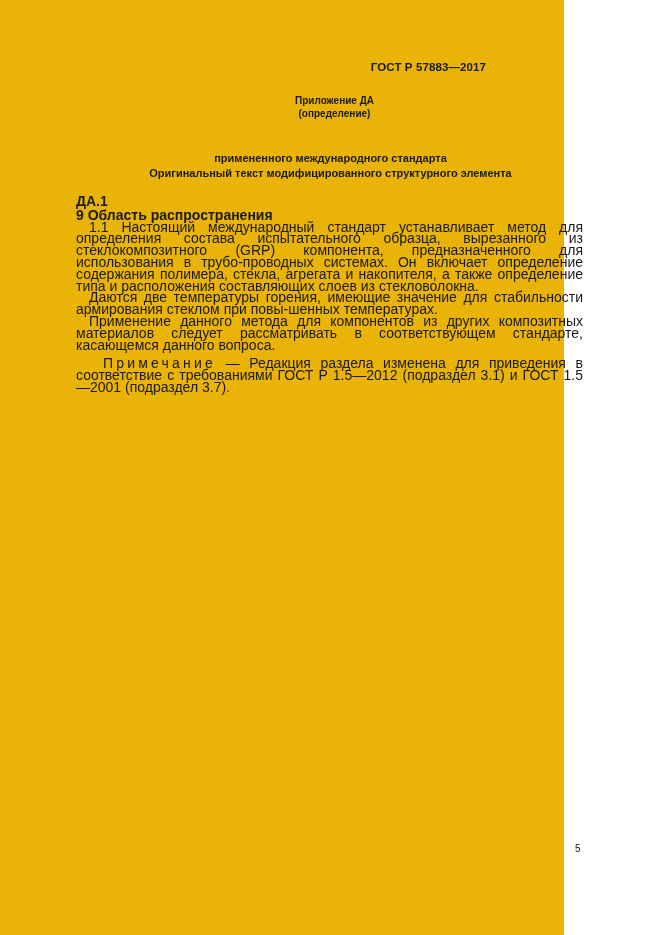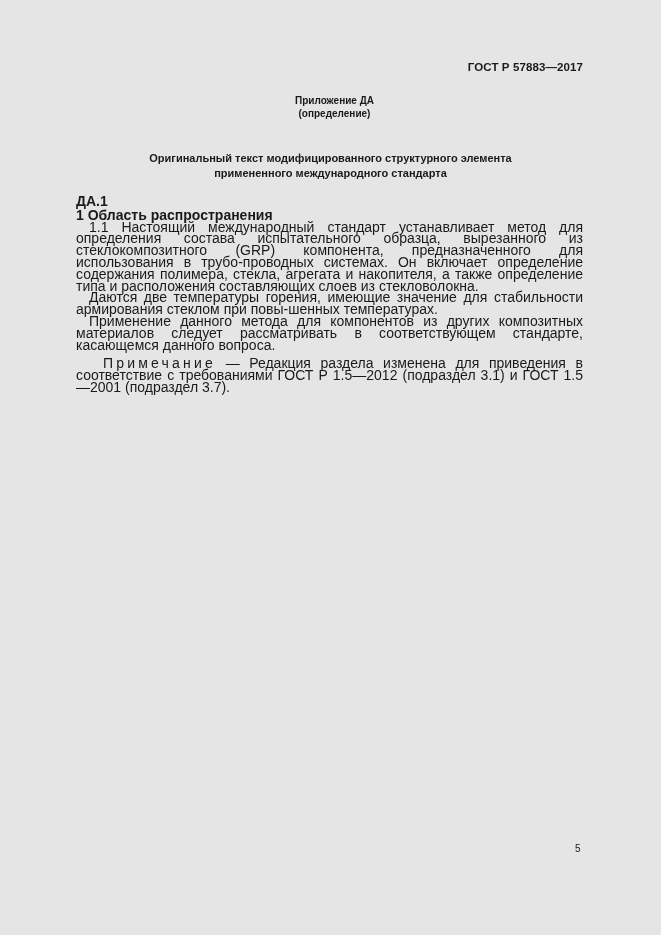--- a/index.html
+++ b/index.html
@@ -1,18 +1,18 @@
 <!DOCTYPE html>
 <html><head>
 <meta charset="utf-8">
 <style>
   html, body { margin:0; padding:0; background:#ffffff; }
   body { width:661px; height:935px; position:relative; overflow:hidden;
          font-family: "Liberation Sans", sans-serif; color:#1a1a1a; }
-  .page { position:absolute; left:0; top:0; width:661px; height:935px; background:#e5e5e5; }
+  .page { position:absolute; left:0; top:0; width:564px; height:935px; background:#eab308; }
   .hdr { position:absolute; right:78px; top:61px; font-weight:bold; font-size:11.5px; letter-spacing:0.1px; }
   .annex { position:absolute; left:4px; width:661px; text-align:center; top:94px; font-weight:bold; font-size:10px; line-height:13px; }
   .title { position:absolute; left:0; width:661px; text-align:center; top:151px; font-weight:bold; font-size:11px; line-height:15px; }
   .body { position:absolute; left:76px; width:507px; top:196px; font-size:14px; line-height:11.8px; }
   .body .b { font-weight:bold; }
   .body p { margin:0; text-align:justify; text-indent:13px; }
   .body .sec { font-weight:bold; margin-top:2px; }
   .body .note { margin-top:7px; }
   .sp { letter-spacing:3.2px;padding-left:14px; }
   .pno { position:absolute; left:575px; top:843px; font-size:10px; }
@@ -22,27 +22,27 @@
 
 <div class="page">
   <div class="hdr">ГОСТ Р 57883—2017</div>
 
   <div class="annex">
     <div>Приложение ДА</div>
     <div>(определение)</div>
   </div>
 
   <div class="title">
+    <div>примененного международного стандарта</div>
     <div>Оригинальный текст модифицированного структурного элемента</div>
-    <div>примененного международного стандарта</div>
   </div>
 
   <div class="body">
     <div class="b">ДА.1</div>
-    <div class="sec">1 Область распространения</div>
+    <div class="sec">9 Область распространения</div>
     <p>1.1 Настоящий международный стандарт устанавливает метод для определения состава испытательного образца, вырезанного из стеклокомпозитного (GRP) компонента, предназначенного для использования в трубо-проводных системах. Он включает определение содержания полимера, стекла, агрегата и накопителя, а также определение типа и расположения составляющих слоев из стекловолокна.</p>
     <p>Даются две температуры горения, имеющие значение для стабильности армирования стеклом при повы-шенных температурах.</p>
     <p>Применение данного метода для компонентов из других композитных материалов следует рассматривать в соответствующем стандарте, касающемся данного вопроса.</p>
     <p class="note"><span class="sp">Примечание</span><span> — Редакция раздела изменена для приведения в соответствие с требованиями ГОСТ Р 1.5—2012 (подраздел 3.1) и ГОСТ 1.5—2001 (подраздел 3.7).</span></p>
   </div>
 
   <div class="pno">5</div>
 </div>
 
 </body></html>

